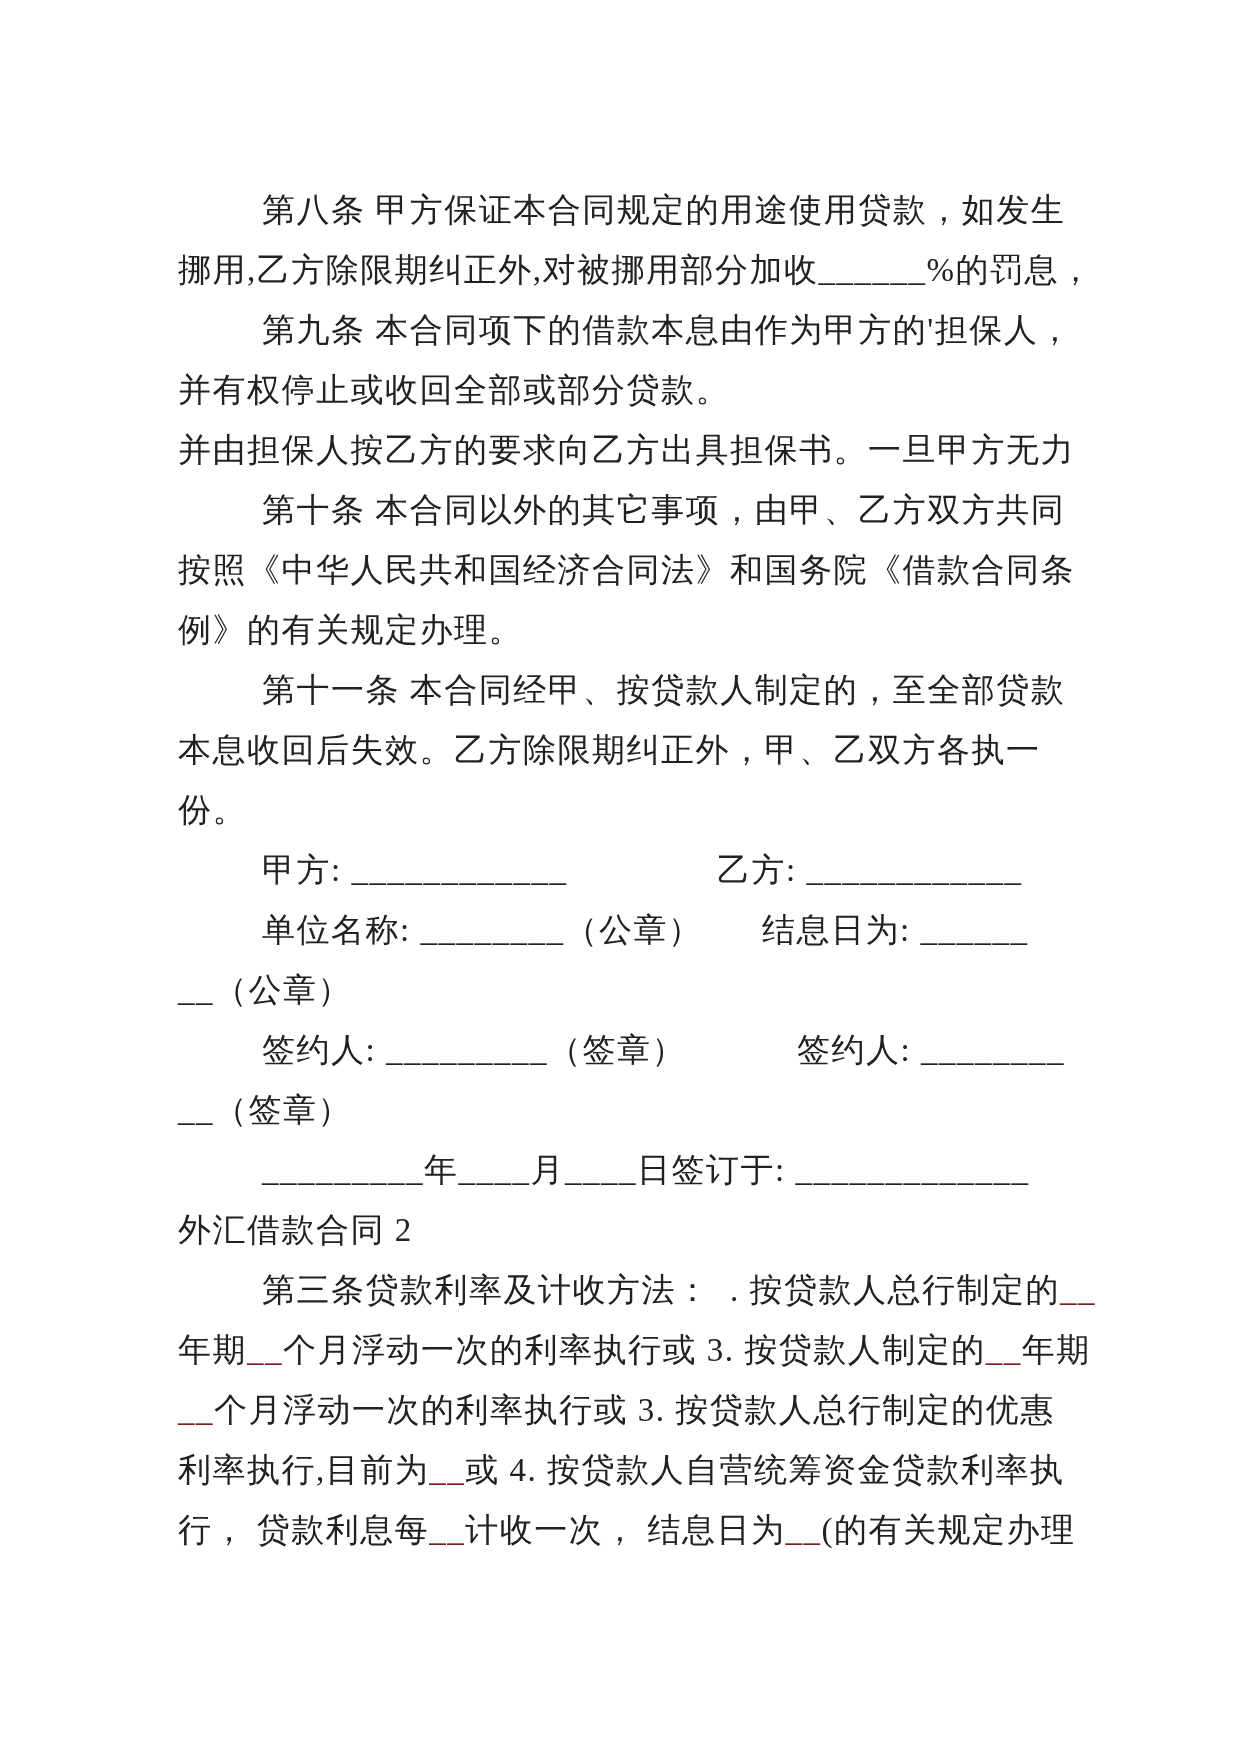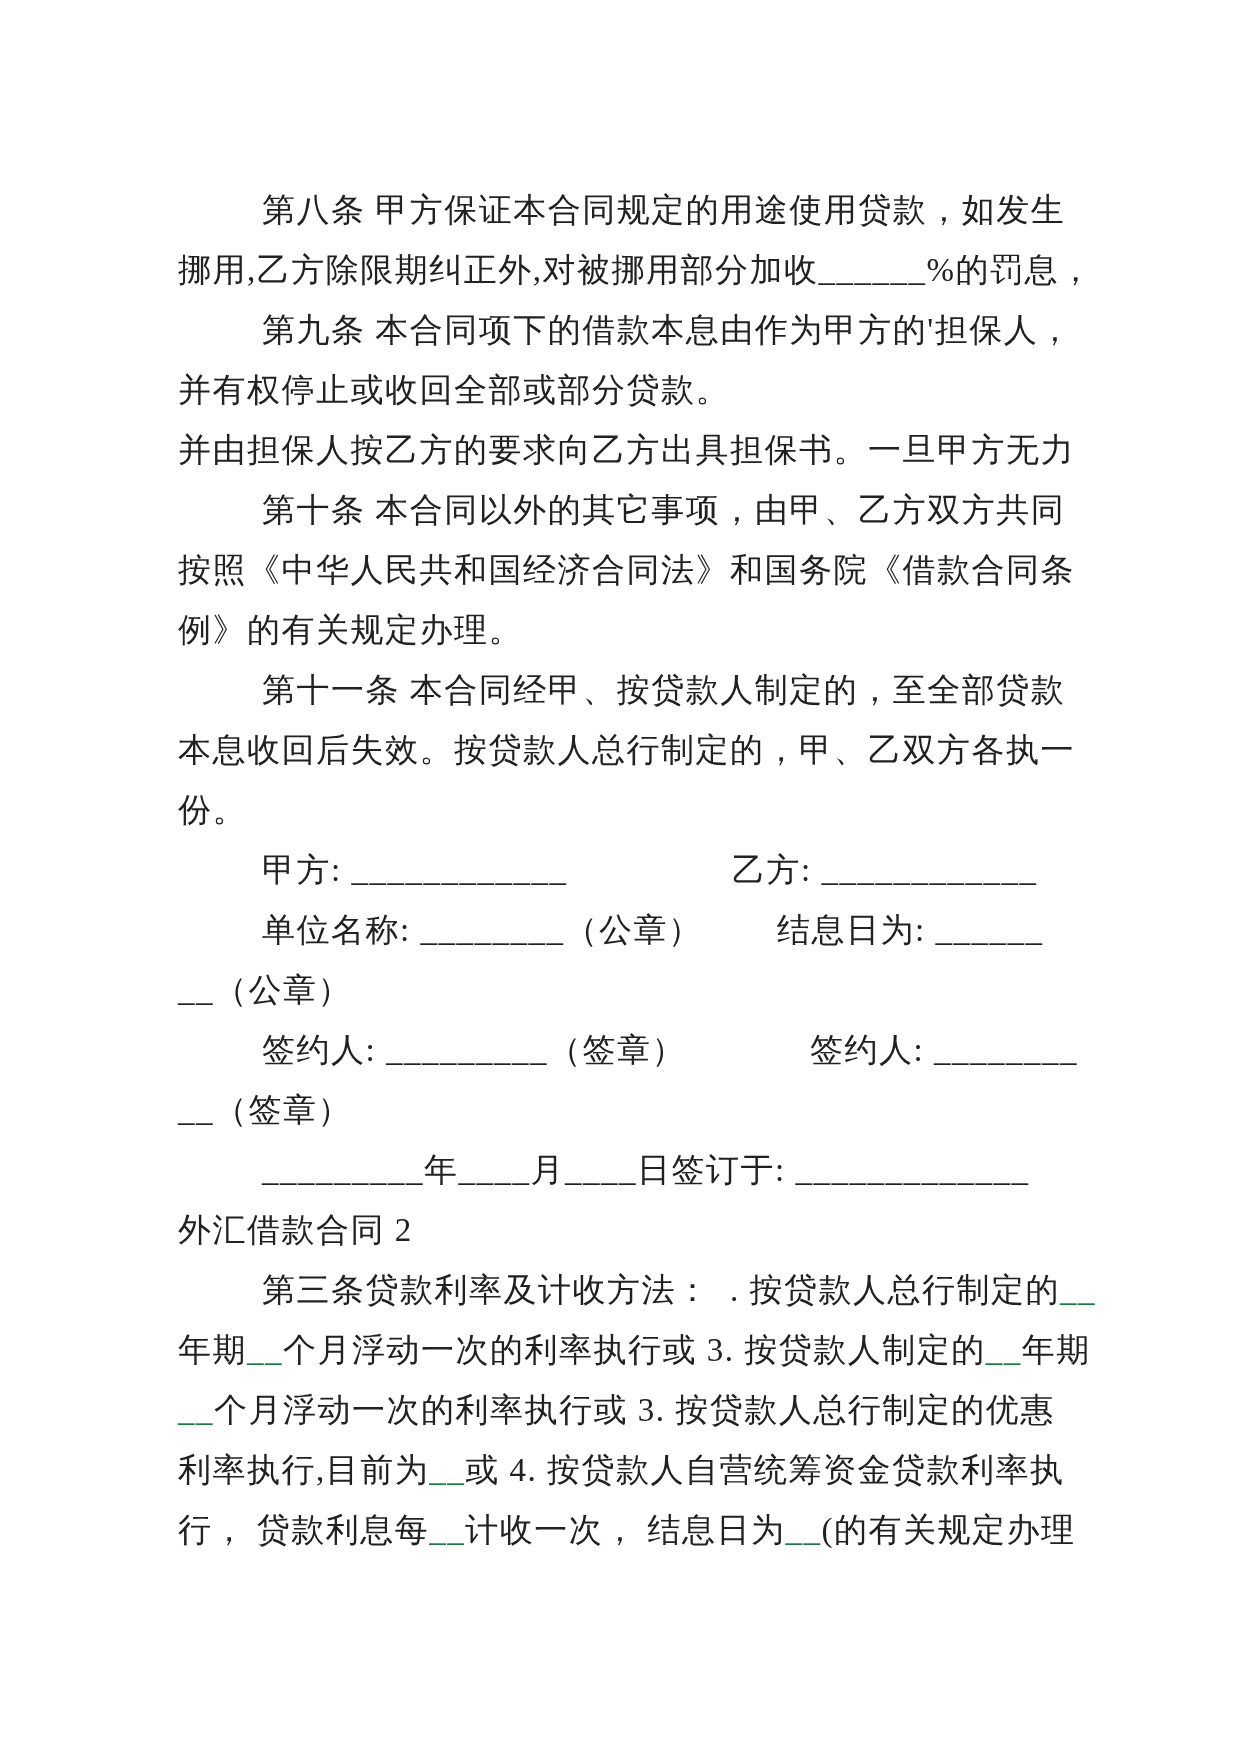--- a/index.html
+++ b/index.html
@@ -26,45 +26,45 @@
     letter-spacing: 1.5px;
     line-height: 60px;
     color: #212121;
   }
   .ln {
     height: 60px;
     white-space: pre;
   }
   .ln span { white-space: pre; }
   .ind { padding-left: 84px; }
-  .sig { display: flex; gap: 15px; }
+  .sig { display: flex; }
   .sig .w1 { display: inline-block; width: 455px; }
   .sig .w2 { display: inline-block; width: 500px; }
   .sig .w3 { display: inline-block; width: 535px; }
-  .muted { color: #15803d; font-style: italic; }
+  .muted { color: #7f1d1d; font-style: italic; }
 </style>
 </head>
 <body>
 
 <div class="page">
   <div class="doc">
 
     <div class="ln ind">第八条 甲方保证本合同规定的用途使用贷款，如发生</div>
     <div class="ln">挪用,乙方除限期纠正外,对被挪用部分加收______%的罚息，</div>
     <div class="ln ind">第九条 本合同项下的借款本息由作为甲方的'担保人，</div>
 
     <div class="ln">并有权停止或收回全部或部分贷款。</div>
     <div class="ln">并由担保人按乙方的要求向乙方出具担保书。一旦甲方无力</div>
 
     <div class="ln ind">第十条 本合同以外的其它事项，由甲、乙方双方共同</div>
     <div class="ln">按照《中华人民共和国经济合同法》和国务院《借款合同条</div>
     <div class="ln">例》的有关规定办理。</div>
 
     <div class="ln ind">第十一条 本合同经甲、按贷款人制定的，至全部贷款</div>
-    <div class="ln">本息收回后失效。按贷款人总行制定的，甲、乙双方各执一</div>
+    <div class="ln">本息收回后失效。乙方除限期纠正外，甲、乙双方各执一</div>
     <div class="ln">份。</div>
 
     <div class="ln ind sig">
       <span class="w1">甲方: ____________</span>
       <span>乙方: ____________</span>
     </div>
 
     <div class="ln ind sig">
       <span class="w2">单位名称: ________（公章）</span>
       <span>结息日为: ______</span>

